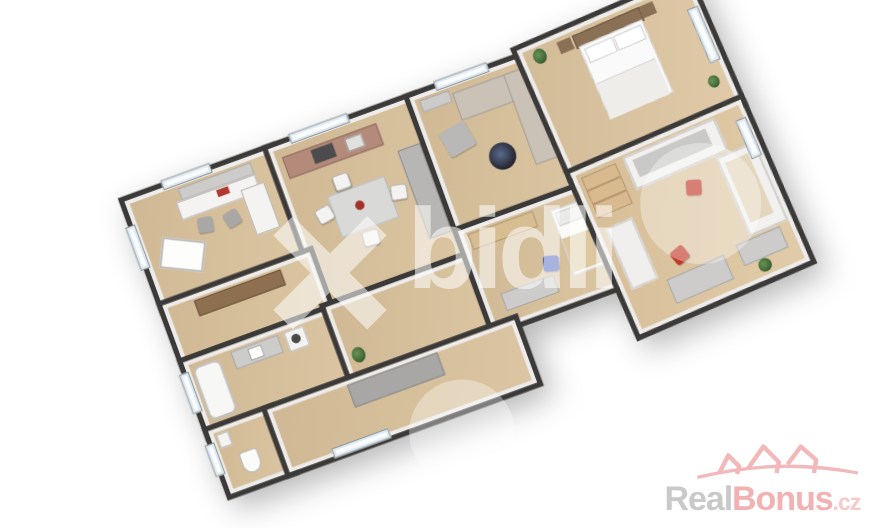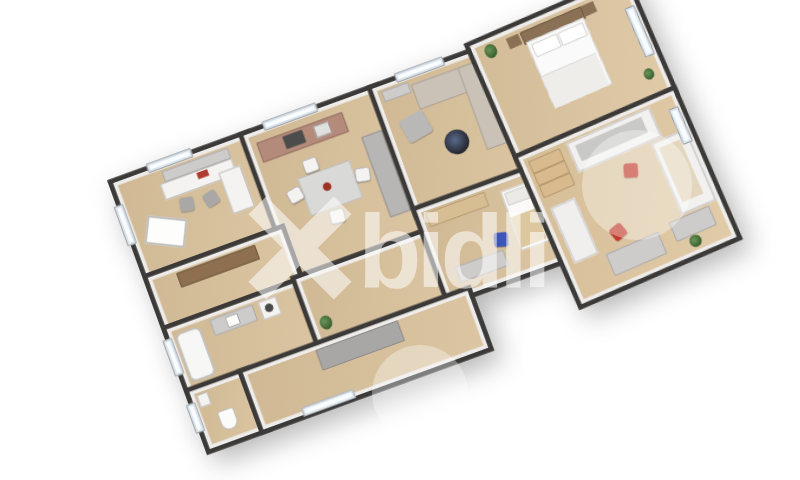--- a/index.html
+++ b/index.html
@@ -19,23 +19,23 @@
   .win { position:absolute; background:#fafdff; border:1px solid #8f969c;
          box-shadow:inset 0 0 0 2px #dde7ee; z-index:5; }
   .plant { background:radial-gradient(circle at 40% 38%,#6a9556,#365c2e 75%); border-radius:50%; }
   .chair { border-radius:3px; box-shadow:0 1px 1px rgba(0,0,0,0.25); }
   .whitebox { background:#f4f3f1; border:1px solid #b9b8b6; }
   .graybox { background:#cdccca; border:1px solid #a9a8a6; }
 
   
   .watermark { position:absolute; left:0; top:0; width:800px; height:480px;
                pointer-events:none; z-index:20; }
-  .wm-text { position:absolute; left:358px; top:168px;
+  .wm-text { position:absolute; left:370px; top:168px;
              font-size:104px; font-weight:bold; letter-spacing:-5px;
-             color:rgba(255,255,255,0.55);margin-top:24px; }
+             color:rgba(255,255,255,0.55); }
   .wm-mark { position:absolute; left:248px; top:196px; width:104px; height:104px; opacity:0.55; }
   .wm-blob { position:absolute; border-radius:50%; background:rgba(255,255,255,0.35); }
 
   
   .rb-logo { position:absolute; right:6px; bottom:6px; width:190px; height:74px; z-index:30; }
   .rb-houses { position:absolute; left:28px; top:0; width:150px; height:38px; }
   .rb-text { position:absolute; left:0; bottom:2px; width:190px; white-space:nowrap;
              font-weight:bold; font-size:31px; letter-spacing:-1px; }
   .rb-real  { }
   .rb-bonus { }
@@ -163,14 +163,25 @@
   <div class="watermark">
     <div class="wm-blob" style="left:372px; top:345px; width:96px; height:96px;"></div>
     <div class="wm-blob" style="left:582px; top:130px; width:110px; height:110px;"></div>
     <svg class="wm-mark" viewBox="0 0 100 100">
       <rect x="-8" y="38" width="116" height="24" fill="#ffffff" transform="rotate(45 50 50)"></rect>
       <rect x="-8" y="38" width="116" height="24" fill="#ffffff" transform="rotate(-45 50 50)"></rect>
     </svg>
     <div class="wm-text">bidli</div>
   </div>
 
+  <div class="rb-logo">
+    <svg class="rb-houses" viewBox="0 0 150 38">
+      <path d="M2 34 Q 75 16 148 30" fill="none" stroke="#f3b8b9" stroke-width="3"></path>
+      <path d="M22 30 L30 14 L40 24 L38 31" fill="none" stroke="#f3b8b9" stroke-width="4" stroke-linejoin="round"></path>
+      <path d="M48 26 L62 6 L76 20 L74 30" fill="none" stroke="#f3b8b9" stroke-width="4" stroke-linejoin="round"></path>
+      <path d="M84 22 L96 6 L110 18 L108 30" fill="none" stroke="#f3b8b9" stroke-width="4" stroke-linejoin="round"></path>
+    </svg>
+    <div class="rb-text">
+      <span class="rb-real" style="color:#c9c9c9;">Real</span><span class="rb-bonus" style="color:#f2b2b4;">Bonus</span><span class="rb-tld" style="color:#f6caca;">.cz</span>
+    </div>
+  </div>
 
 </div>
 
 </body></html>

